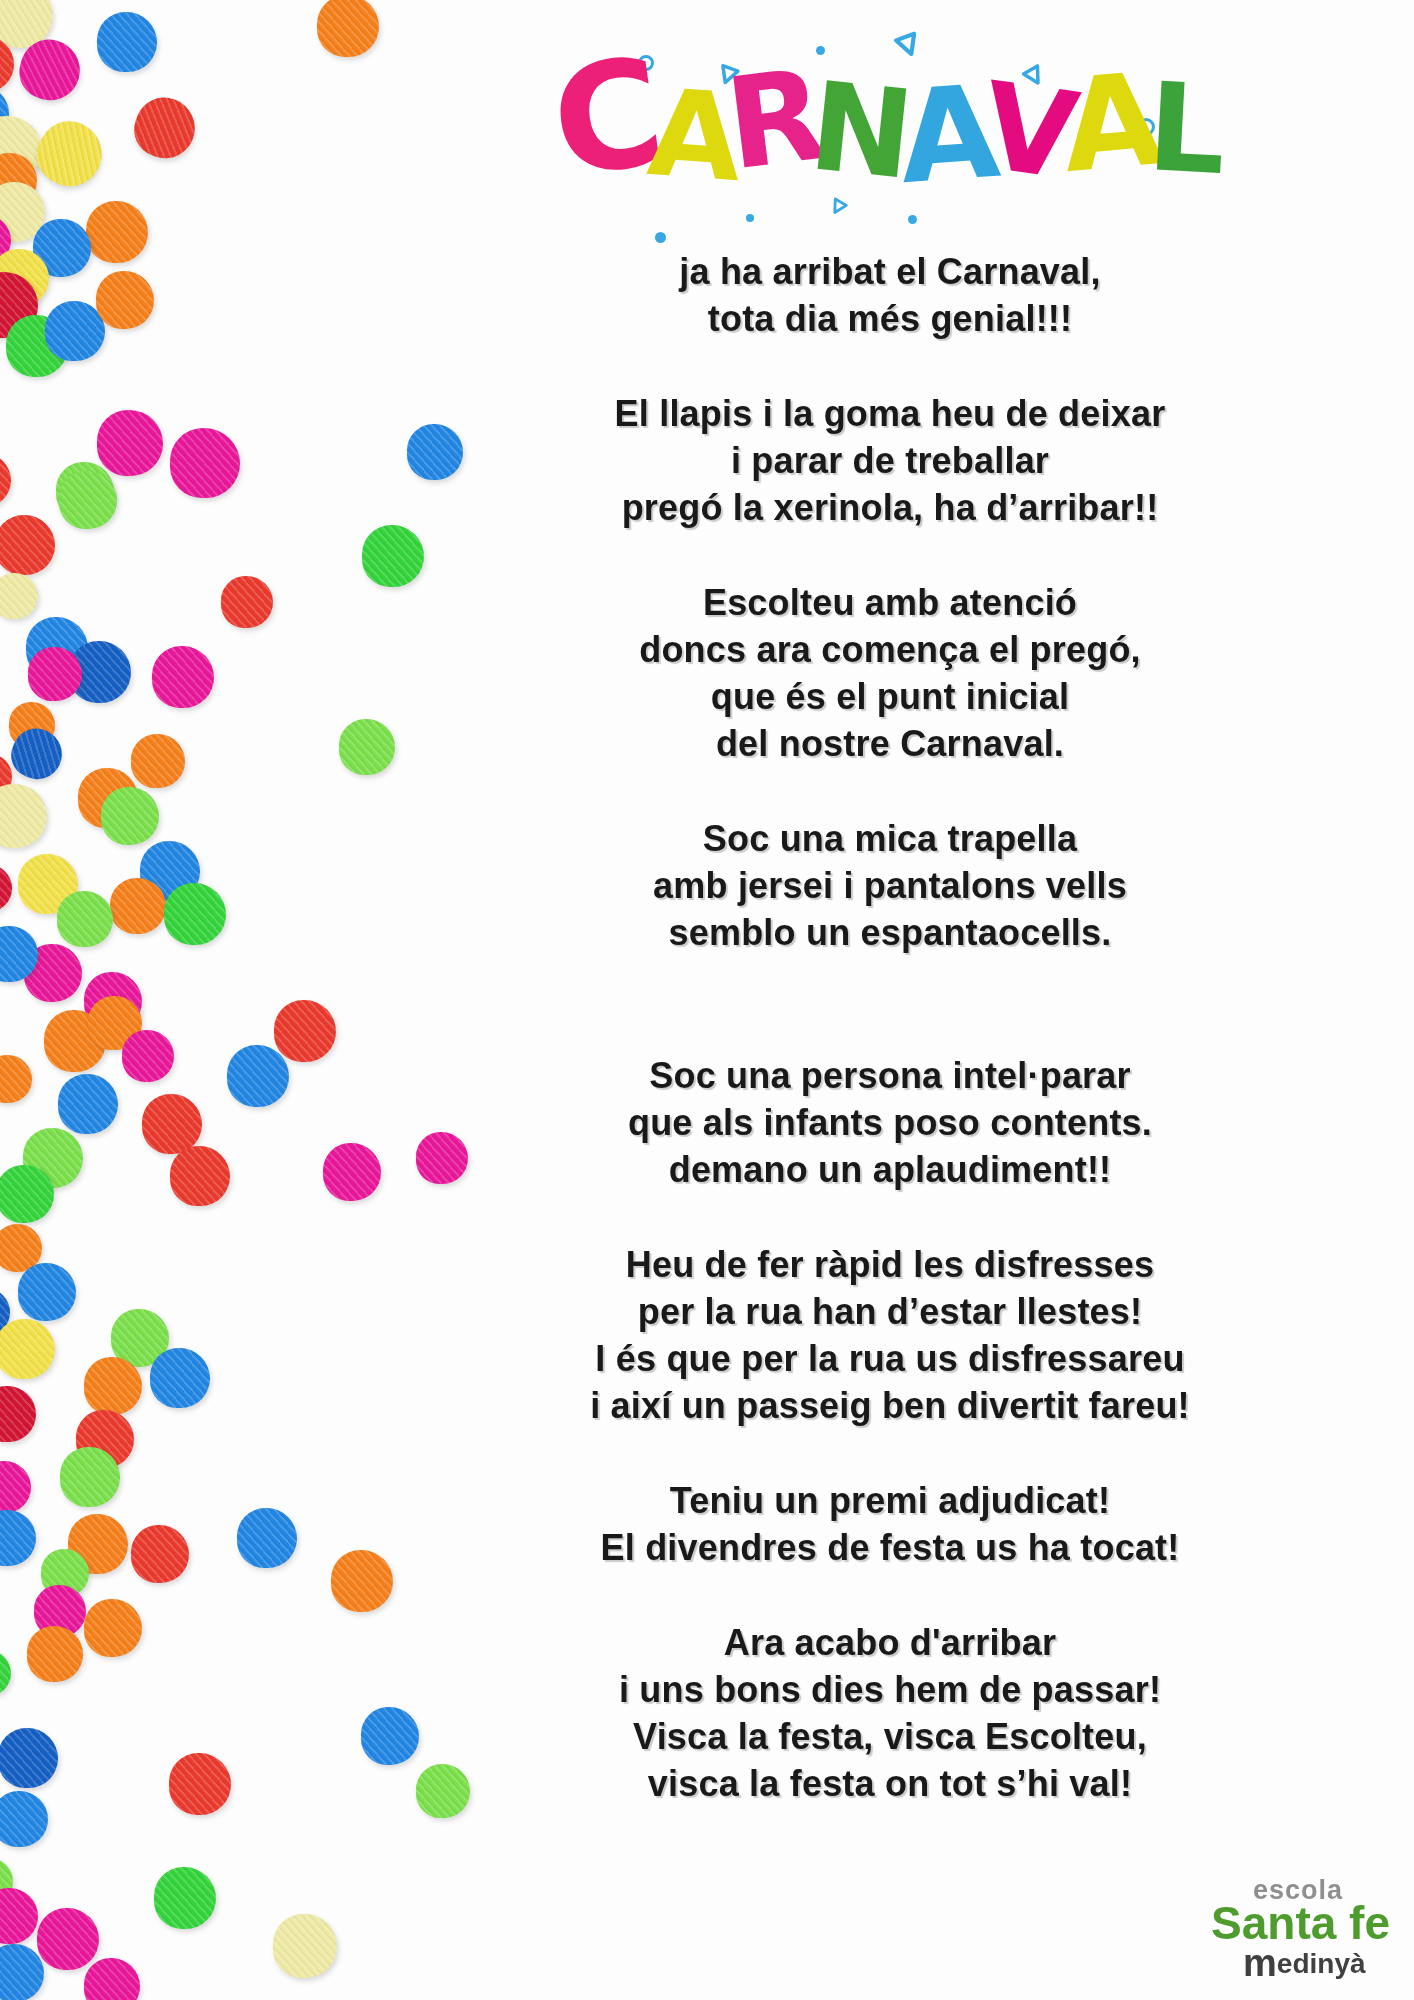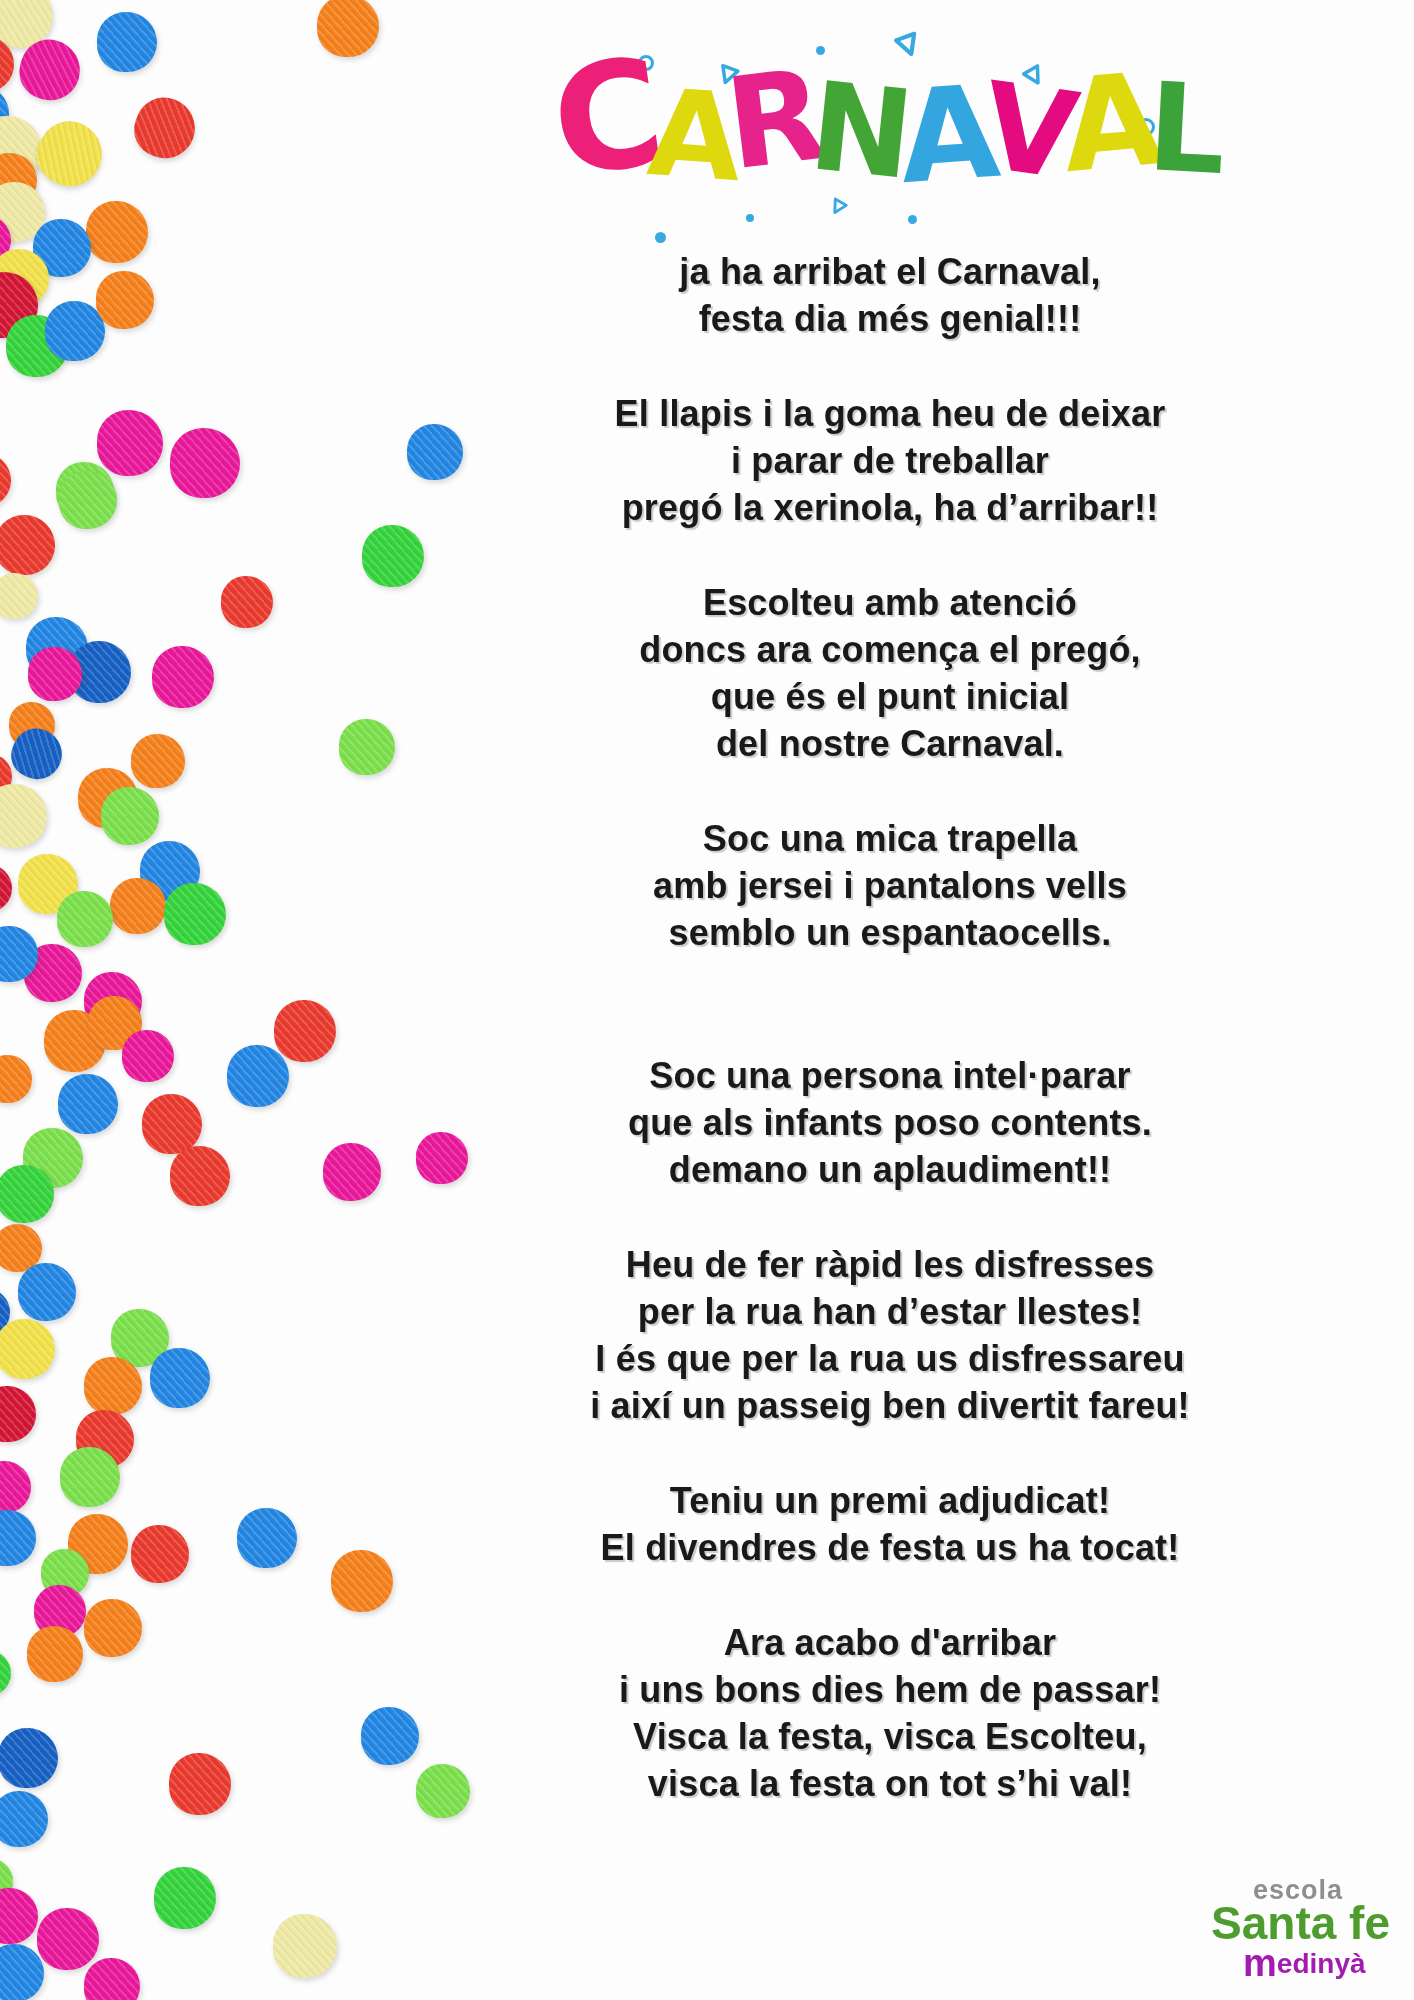--- a/index.html
+++ b/index.html
@@ -185,21 +185,21 @@
           <polygon points="10,2 18,17 2,17" fill="none" stroke="#38a8e2" stroke-width="3.5" stroke-linejoin="round"></polygon>
         </svg></div>
       <div class="decor" style="left: 830px; top: 199px; width: 16px; height: 16px; transform: rotate(210deg);"><svg width="16" height="16" viewBox="0 0 20 20">
           <polygon points="10,2 18,17 2,17" fill="none" stroke="#38a8e2" stroke-width="3.5" stroke-linejoin="round"></polygon>
         </svg></div>
     </div>
   <div class="title-row" id="title-row"><span class="t-letter" style="color: rgb(237, 32, 121);">C</span><span class="t-letter" style="color: rgb(221, 217, 14);">A</span><span class="t-letter" style="color: rgb(229, 35, 139);">R</span><span class="t-letter" style="color: rgb(67, 165, 54);">N</span><span class="t-letter" style="color: rgb(51, 166, 224);">A</span><span class="t-letter" style="color: rgb(228, 10, 128);">V</span><span class="t-letter" style="color: rgb(221, 217, 14);">A</span><span class="t-letter" style="color: rgb(60, 163, 58);">L</span></div>
   <div class="poem" id="poem" style="color: rgb(25, 25, 25);">
       <div class="stanza">
         <div class="poem-line">ja ha arribat el Carnaval,</div>
-        <div class="poem-line">festa dia més genial!!!</div>
+        <div class="poem-line">tota dia més genial!!!</div>
       </div>
       <div class="stanza">
         <div class="poem-line">El llapis i la goma heu de deixar</div>
         <div class="poem-line">i parar de treballar</div>
         <div class="poem-line">pregó la xerinola, ha d’arribar!!</div>
       </div>
       <div class="stanza">
         <div class="poem-line">Escolteu amb atenció</div>
         <div class="poem-line">doncs ara comença el pregó,</div>
         <div class="poem-line">que és el punt inicial</div>
@@ -228,15 +228,15 @@
       <div class="stanza">
         <div class="poem-line">Ara acabo d'arribar</div>
         <div class="poem-line">i uns bons dies hem de passar!</div>
         <div class="poem-line">Visca la festa, visca Escolteu,</div>
         <div class="poem-line">visca la festa on tot s’hi val!</div>
       </div>
     </div>
   <div class="logo" id="logo">
     <div class="logo-escola" style="color: rgb(143, 143, 143);">escola</div>
     <div class="logo-santafe" style="color: rgb(78, 156, 46);">Santa fe</div>
-    <div class="logo-medinya" style="color: #a21caf;"><span class="logo-m-big">m</span><span>edinyà</span></div>
+    <div class="logo-medinya" style="color: #404040;"><span class="logo-m-big">m</span><span>edinyà</span></div>
   </div>
 </div>
 
 </body></html>

